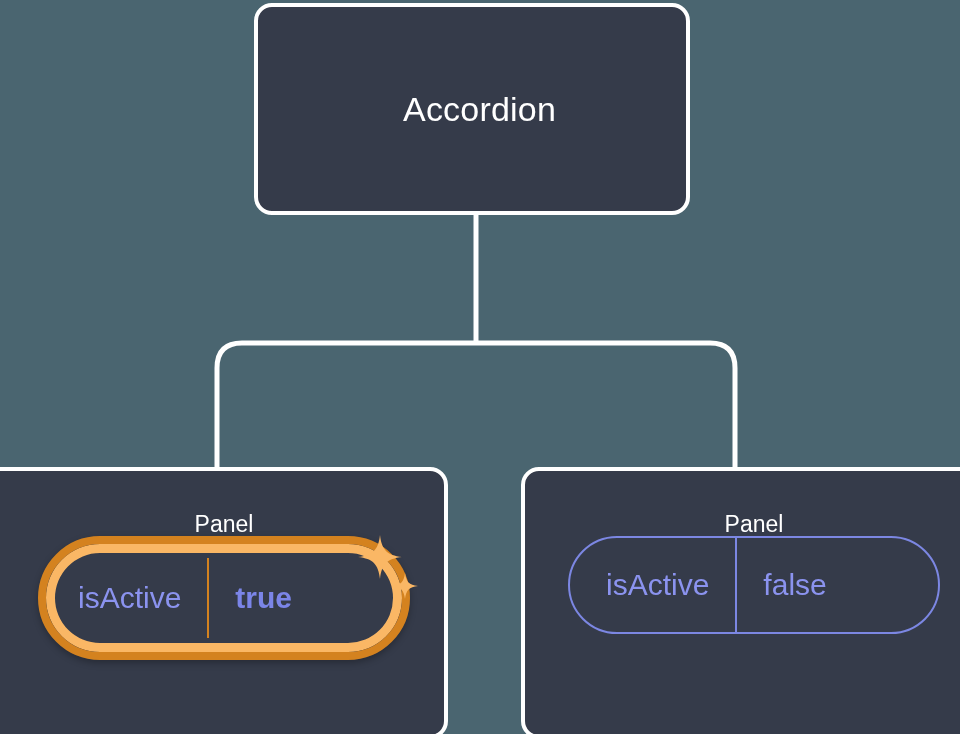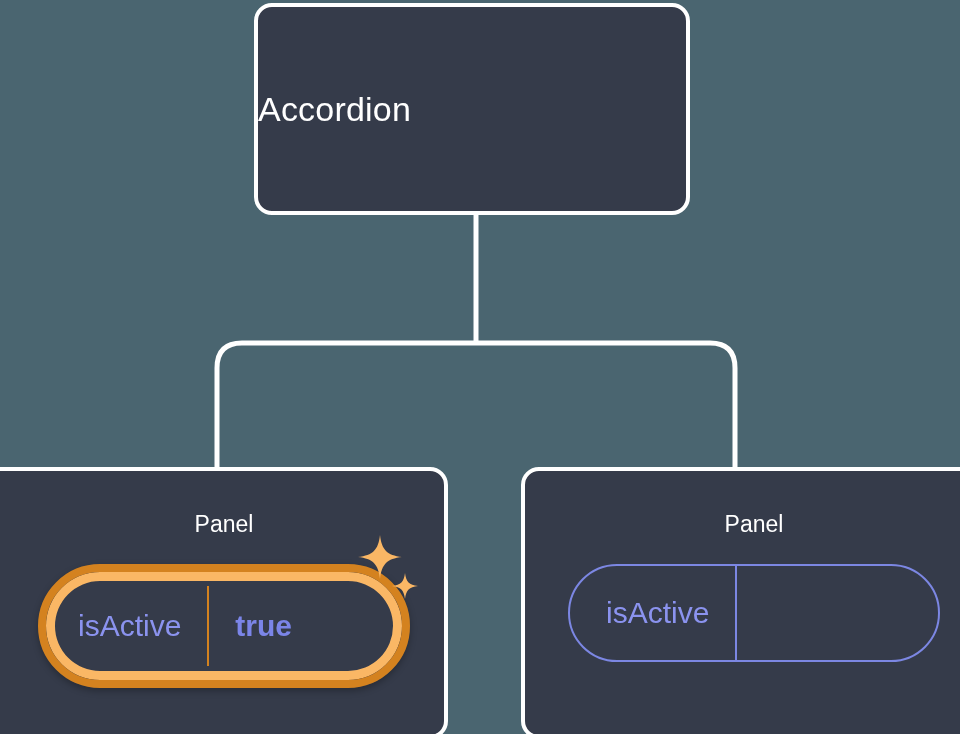--- a/index.html
+++ b/index.html
@@ -34,21 +34,22 @@
     color: #ffffff;
   }
 
   .node-root {
     left: 254px;
     top: 3px;
     width: 436px;
     height: 212px;
     display: flex;
     align-items: center;
-    justify-content: flex-start;
+    justify-content: center;
+    padding-left: 15px;
   }
   .node-title-root {
     font-size: 34px;
     font-weight: 400;
     letter-spacing: 0.2px;
     color: #ffffff;
   }
 
   .node-panel {
     top: 467px;
@@ -72,21 +73,20 @@
     font-weight: 400;
     color: #ffffff;
     line-height: 1;
   }
   
   .node-panel-left .node-panel-inner { padding-left: 18px; box-sizing: border-box; }
 
   
   .pill-wrap {
     position: relative;
-    margin-top: 28px;
   }
   .pill {
     position: relative;
     display: flex;
     align-items: stretch;
     box-sizing: border-box;
     border-radius: 999px;
     height: 98px;
   }
   .pill-cell {
@@ -199,18 +199,19 @@
   </div>
 
   <div class="node node-panel node-panel-right">
     <div class="node-panel-inner">
       <div class="node-title-panel">Panel</div>
 
       <div class="pill-wrap">
         <div class="pill pill-normal">
           <div class="pill-cell pill-key">isActive</div>
           <div class="pill-divider"></div>
+          <div class="pill-cell pill-value">false</div>
         </div>
       </div>
     </div>
   </div>
 
 </div>
 
 </body></html>

